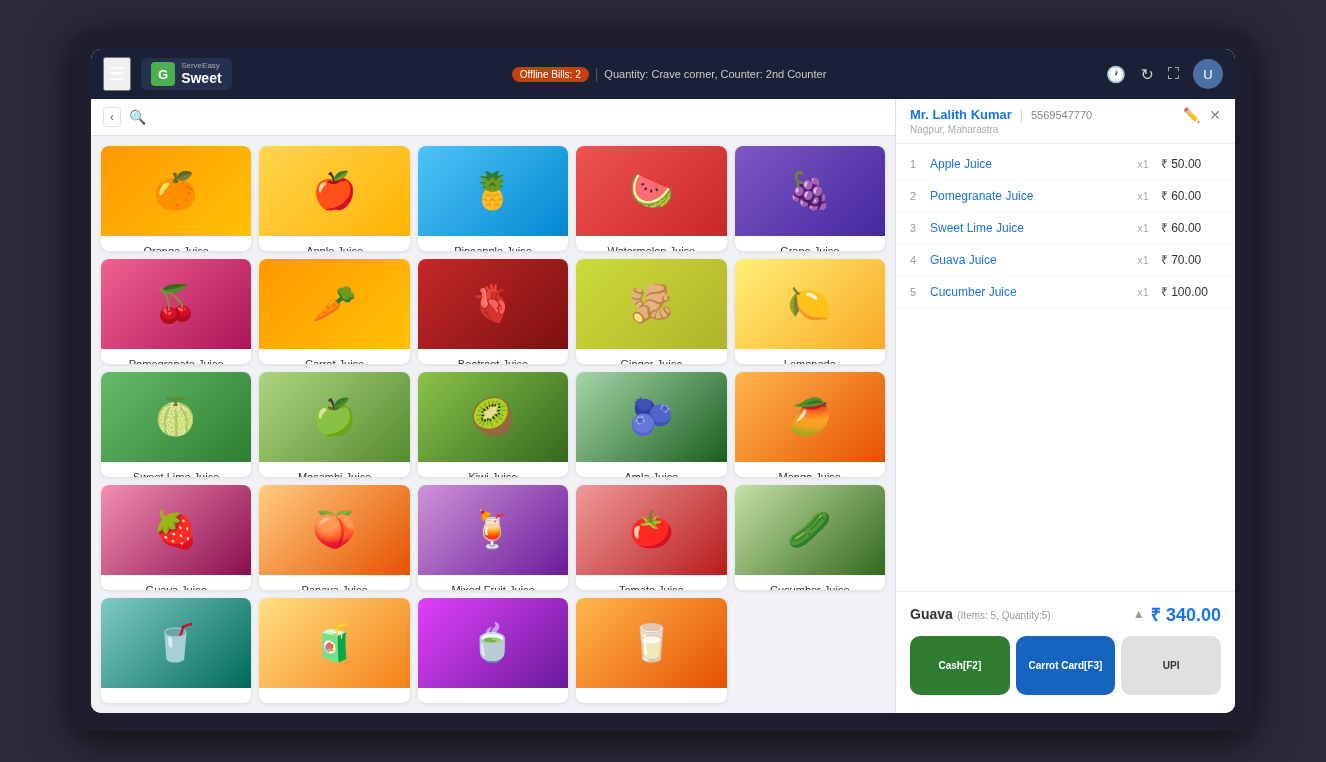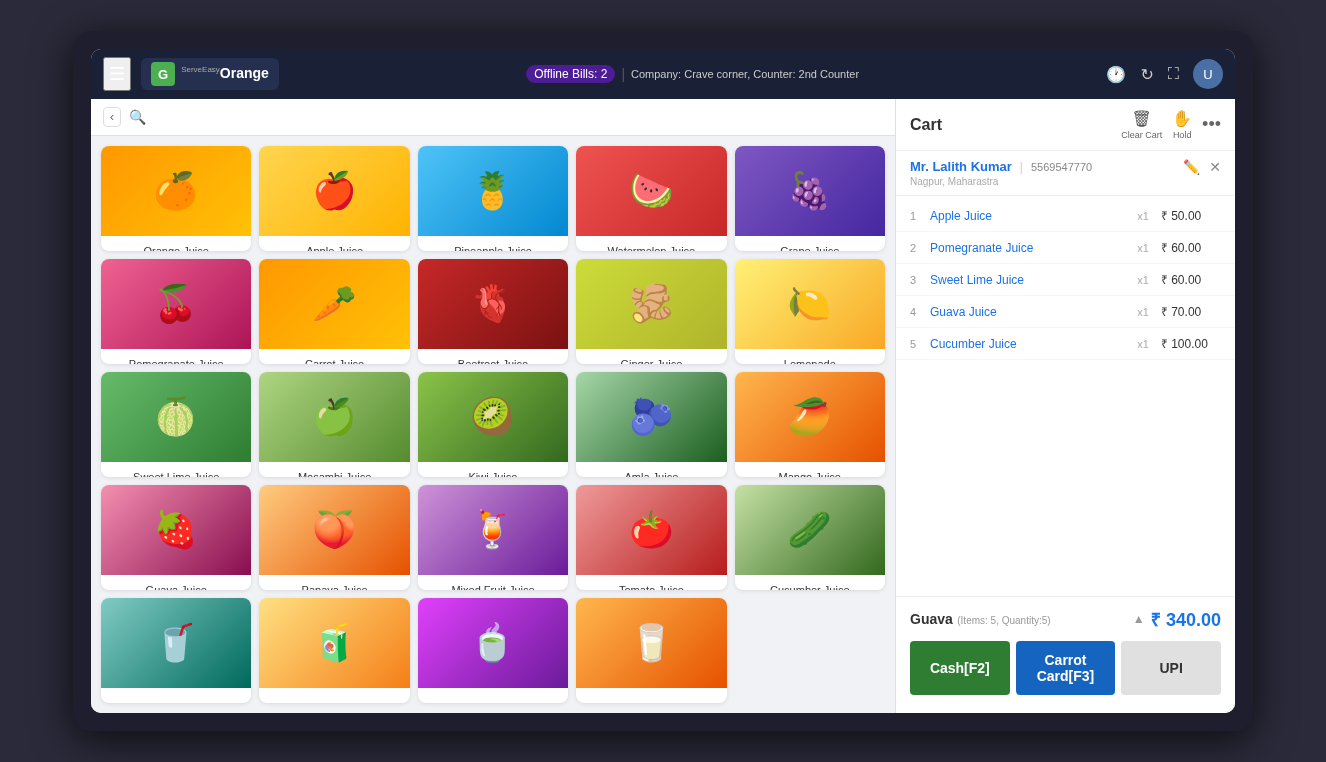--- a/index.html
+++ b/index.html
@@ -60,43 +60,43 @@
       height: 24px;
       border-radius: 4px;
       display: flex;
       align-items: center;
       justify-content: center;
       font-size: 13px;
       font-weight: bold;
     }
     .logo-text-area {
       display: flex;
-      flex-direction: row;
+      flex-direction: column;
       line-height: 1.1;
     }
     .logo-sub {
       font-size: 8px;
       color: #aaa;
     }
     .logo-main {
       font-size: 14px;
       font-weight: bold;
       color: #fff;
     }
     .header-center {
       flex: 1;
       display: flex;
       justify-content: center;
       align-items: center;
       gap: 6px;
     }
     .offline-badge {
-      background: #4c1d95;
+      background: #c2410c;
       color: #fff;
-      font-size: 12px;
+      font-size: 10px;
       padding: 2px 8px;
       border-radius: 10px;
     }
     .header-info {
       color: #ccc;
       font-size: 11px;
     }
     .header-divider {
       color: #555;
       font-size: 14px;
@@ -355,24 +355,24 @@
       font-weight: 700;
       color: #1a73e8;
     }
     .payment-btns {
       display: flex;
       gap: 6px;
       margin-bottom: 8px;
     }
     .pay-btn {
       flex: 1;
-      padding: 11px 6px;
+      padding: 24px 6px;
       border: none;
-      border-radius: 4px;
-      font-size: 14px;
+      border-radius: 10px;
+      font-size: 10px;
       font-weight: 600;
       cursor: pointer;
     }
     .pay-btn-cash {
       background: #2e7d32;
       color: #fff;
     }
     .pay-btn-card {
       background: #1565c0;
       color: #fff;
@@ -427,27 +427,27 @@
 
 <div class="device-frame">
   <div class="app-window">
 
     <div class="header">
       <button class="hamburger-icon">☰</button>
       <div class="logo-area">
         <div class="logo-icon">G</div>
         <div class="logo-text-area">
           <span class="logo-sub">ServeEasy</span>
-          <span class="logo-main">Orange</span>
+          <span class="logo-main">Sweet</span>
         </div>
       </div>
       <div class="header-center">
         <span class="offline-badge">Offline Bills: 2</span>
         <span class="header-divider">|</span>
-        <span class="header-info">Company: Crave corner,  Counter: 2nd Counter</span>
+        <span class="header-info">Quantity: Crave corner,  Counter: 2nd Counter</span>
       </div>
       <div class="header-icons">
         <button class="header-icon-btn">🕐</button>
         <button class="header-icon-btn">↻</button>
         <button class="header-icon-btn">⛶</button>
         <div class="avatar">U</div>
       </div>
     </div>
 
     <div class="main-area">
@@ -603,34 +603,20 @@
     <div class="product-img juice-mango">
       <span style="font-size:36px;">🥛</span>
     </div>
     <div class="product-name"></div>
   </div>
           </div>
       </div>
 
       <div class="cart-panel">
 
-        <div class="cart-header">
-          <span class="cart-title">Cart</span>
-          <div class="cart-actions">
-            <button class="cart-action-btn">
-              <span class="cart-action-icon">🗑</span>
-              <span>Clear Cart</span>
-            </button>
-            <button class="cart-action-btn">
-              <span class="cart-action-icon">✋</span>
-              <span>Hold</span>
-            </button>
-            <button class="cart-more">•••</button>
-          </div>
-        </div>
 
         <div class="customer-info">
           <div class="customer-left">
             <div style="display:flex;align-items:center;gap:8px;">
               <span class="customer-name">Mr. Lalith Kumar</span>
               <span style="color:#ccc;font-size:12px;">|</span>
               <span class="customer-phone">5569547770</span>
             </div>
             <span class="customer-location">Nagpur, Maharastra</span>
           </div>

